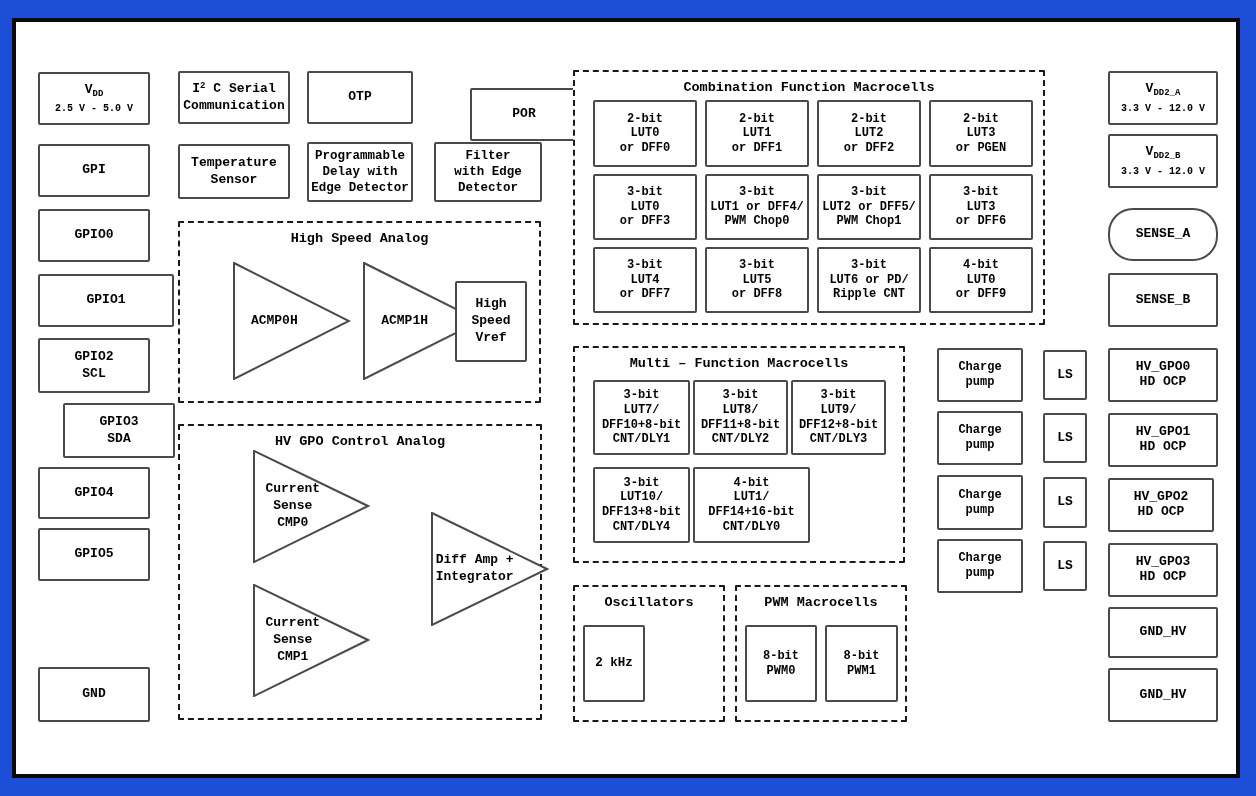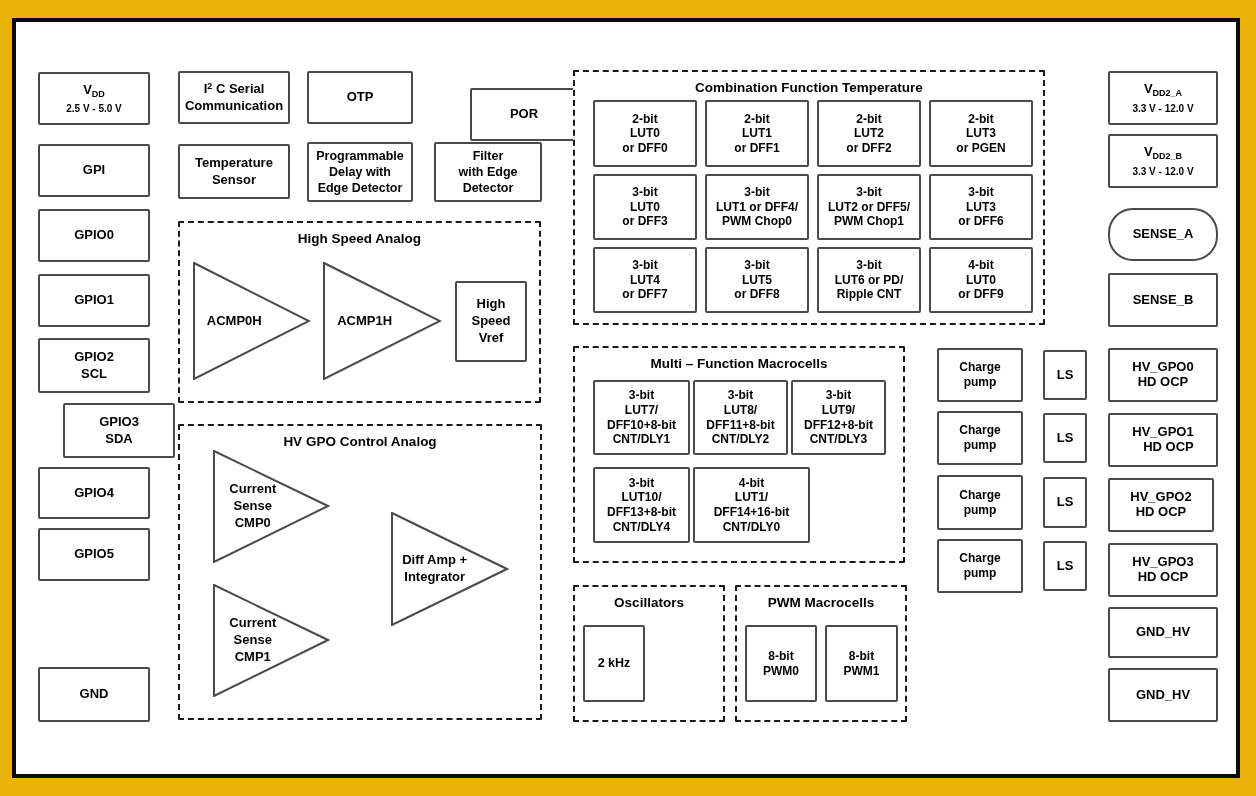--- a/index.html
+++ b/index.html
@@ -1,37 +1,37 @@
 <!DOCTYPE html>
 <html><head>
 <meta charset="utf-8">
 <style>
   html,body{margin:0;padding:0;background:#ffffff;}
   .canvas{
-    position:relative;width:1256px;height:796px;background:#eab308;
-    font-family:Liberation Sans, sans-serif;
+    position:relative;width:1256px;height:796px;background:#1d4ed8;
+    font-family:Liberation Mono, monospace;
     font-weight:bold;color:#000;overflow:hidden;
   }
   .frame{position:absolute;left:12px;top:18px;width:1220px;height:752px;border:4px solid #0a0a0a;background:#fff;}
   .box{
     position:absolute;background:#fff;border:2px solid #4a4a4a;border-radius:2px;
     display:flex;flex-direction:column;align-items:center;justify-content:center;
     text-align:center;font-size:13px;line-height:1.3;box-sizing:border-box;
   }
   .dashed{
     position:absolute;background:#fff;border:2px dashed #1a1a1a;border-radius:1px;
     box-sizing:border-box;
   }
   .gtitle{position:absolute;top:8px;left:0;width:100%;text-align:center;font-size:13.5px;}
   .lbl{white-space:pre-line;}
   .cell{font-size:12px;line-height:1.22;}
   sub.sb{font-size:9px;font-weight:bold;vertical-align:-3px;letter-spacing:0;}
   sup.sp{font-size:9px;font-weight:bold;vertical-align:4px;}
   .range{font-size:10px;margin-top:2px;}
-  .tri{position:absolute;}
+  .tri{position:absolute;margin-left:40px;}
   .tri svg{position:absolute;left:0;top:0;width:100%;height:100%;}
   .trilbl{
     position:absolute;left:4%;top:0;width:62%;height:100%;
     display:flex;align-items:center;justify-content:center;text-align:center;
     font-size:13px;line-height:1.3;white-space:pre-line;
   }
 </style>
 </head>
 <body>
 
@@ -41,21 +41,21 @@
   <div class="box" style="left:38px;top:72px;width:112px;height:53px;">
     <div><span>V</span><sub class="sb">DD</sub></div>
     <div class="range">2.5 V - 5.0 V</div>
   </div>
   <div class="box" style="left:38px;top:144px;width:112px;height:53px;">
       <div class="lbl">GPI</div>
     </div>
   <div class="box" style="left:38px;top:209px;width:112px;height:53px;">
       <div class="lbl">GPIO0</div>
     </div>
-  <div class="box" style="left:38px;top:274px;width:112px;height:53px;">
+  <div class="box" style="left:38px;top:274px;width:136px;height:53px;">
       <div class="lbl">GPIO1</div>
     </div>
   <div class="box" style="left:38px;top:338px;width:112px;height:55px;">
       <div class="lbl">GPIO2
 SCL</div>
     </div>
   <div class="box" style="left:38px;top:403px;width:112px;height:55px;margin-left:25px;">
       <div class="lbl">GPIO3
 SDA</div>
     </div>
@@ -137,21 +137,21 @@
   </div>
   <div class="tri" style="left:391px;top:512px;width:118px;height:114px;">
     <svg viewBox="0 0 118 114" preserveAspectRatio="none">
         <polygon points="1,1 116,57 1,113" fill="#ffffff" stroke="#4a4a4a" stroke-width="2"></polygon>
       </svg>
     <div class="trilbl" style="left:4%;width:66%;">Diff Amp +
 Integrator</div>
   </div>
 
   <div class="dashed" style="left:573px;top:70px;width:472px;height:255px;">
-    <div class="gtitle">Combination Function Temperature</div>
+    <div class="gtitle">Combination Function Macrocells</div>
   </div>
   <div class="box cell" style="left:593px;top:100px;width:104px;height:67px;">
       <div class="lbl">2-bit
 LUT0
 or DFF0</div>
     </div>
   <div class="box cell" style="left:705px;top:100px;width:104px;height:67px;">
       <div class="lbl">2-bit
 LUT1
 or DFF1</div>
@@ -300,21 +300,21 @@
   <div class="box" style="left:1108px;top:208px;width:110px;height:53px;border-radius:25px;">
       <div class="lbl">SENSE_A</div>
     </div>
   <div class="box" style="left:1108px;top:273px;width:110px;height:54px;">
       <div class="lbl">SENSE_B</div>
     </div>
   <div class="box" style="left:1108px;top:348px;width:110px;height:54px;line-height:1.15;">
       <div class="lbl">HV_GPO0
 HD OCP</div>
     </div>
-  <div class="box" style="left:1108px;top:413px;width:110px;height:54px;line-height:1.15;text-align:right;">
+  <div class="box" style="left:1108px;top:413px;width:110px;height:54px;line-height:1.15;">
       <div class="lbl">HV_GPO1
 HD OCP</div>
     </div>
   <div class="box" style="left:1108px;top:478px;width:106px;height:54px;line-height:1.15;text-align:center;">
       <div class="lbl">HV_GPO2
 HD OCP</div>
     </div>
   <div class="box" style="left:1108px;top:543px;width:110px;height:54px;line-height:1.15;">
       <div class="lbl">HV_GPO3
 HD OCP</div>

